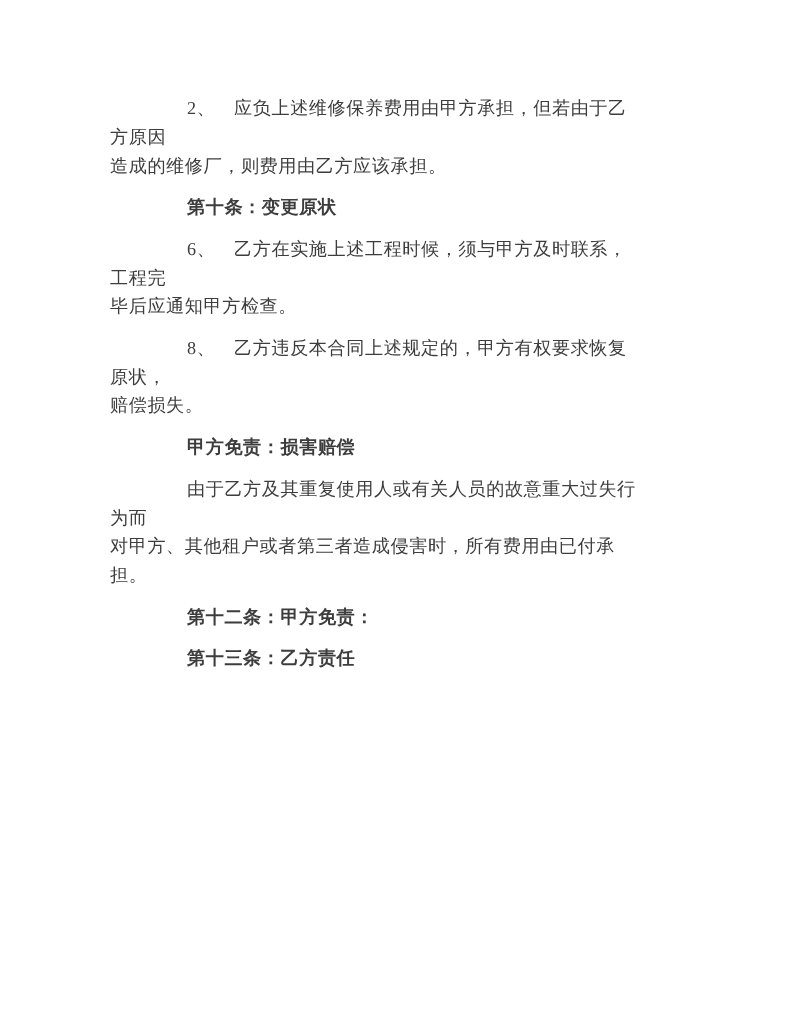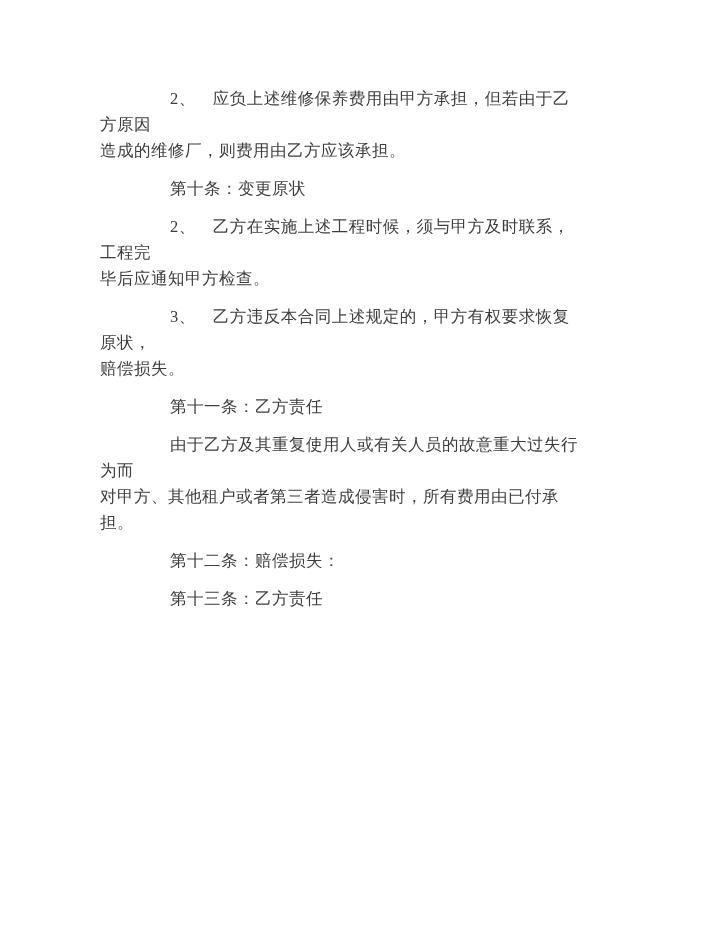--- a/index.html
+++ b/index.html
@@ -25,33 +25,33 @@
       margin: 0 0 12px 0;
       font-size: 16.5px;
       line-height: 26px;
       letter-spacing: 0.5px;
       text-indent: 70px;          
       white-space: pre-line;      
       text-align: left;
     }
     .page p.heading {
       
-      font-weight: normal;
+      font-weight: bold;
     }
   </style>
 </head>
 <body>
 
 <div class="page">
   <p>2、　应负上述维修保养费用由甲方承担，但若由于乙方原因
 造成的维修厂，则费用由乙方应该承担。</p>
   <p class="heading">第十条：变更原状</p>
-  <p>2、　乙方在实施上述工程时候，须与甲方及时联系，工程完
+  <p>6、　乙方在实施上述工程时候，须与甲方及时联系，工程完
 毕后应通知甲方检查。</p>
-  <p>3、　乙方违反本合同上述规定的，甲方有权要求恢复原状，
+  <p>8、　乙方违反本合同上述规定的，甲方有权要求恢复原状，
 赔偿损失。</p>
-  <p class="heading">第十一条：乙方责任</p>
+  <p class="heading">甲方免责：损害赔偿</p>
   <p>由于乙方及其重复使用人或有关人员的故意重大过失行为而
 对甲方、其他租户或者第三者造成侵害时，所有费用由已付承担。</p>
-  <p class="heading">第十二条：赔偿损失：</p>
+  <p class="heading">第十二条：甲方免责：</p>
   <p class="heading">第十三条：乙方责任</p>
 
 </div>
 
 </body></html>

